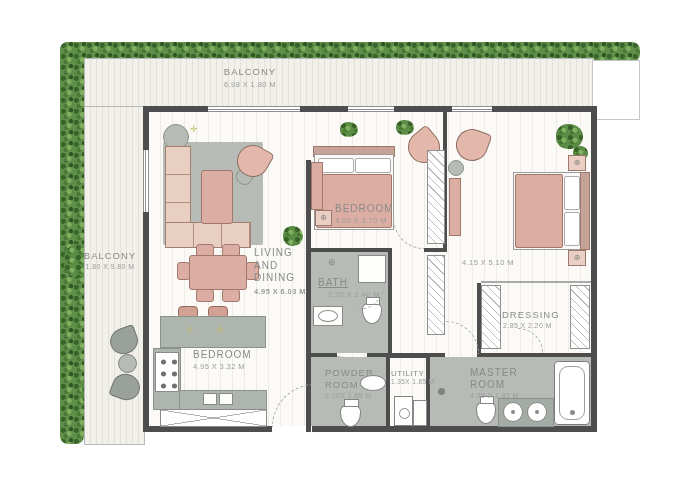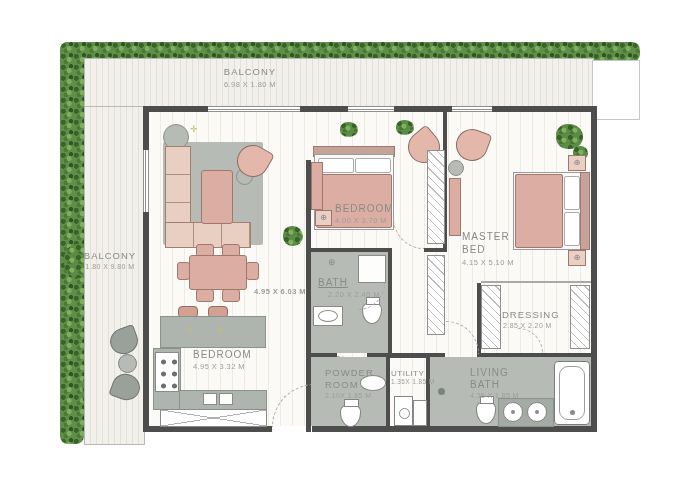--- a/index.html
+++ b/index.html
@@ -198,39 +198,39 @@
   <div class="chair-rot" style="left:110px;top:328px;width:26px;height:24px;background:#9aa09a;border-color:#6f756f;transform:rotate(160deg);"></div>
   <div class="gray circle" style="left:118px;top:354px;width:17px;height:17px;border:1px solid #7e857e;"></div>
   <div class="chair-rot" style="left:112px;top:374px;width:26px;height:24px;background:#9aa09a;border-color:#6f756f;transform:rotate(20deg);"></div>
 
   <div class="roomlabel" style="left:200px;top:66px;width:100px;text-align:center;font-size:9.5px;">BALCONY</div>
   <div class="dims" style="left:200px;top:80px;width:100px;text-align:center;">6.98 X 1.80 M</div>
 
   <div class="roomlabel" style="left:75px;top:250px;width:70px;text-align:center;font-size:9.5px;">BALCONY</div>
   <div class="dims" style="left:72px;top:263px;width:76px;text-align:center;font-size:7px;">1.80 X 9.80 M</div>
 
+  <div class="roomlabel" style="left:254px;top:247px;width:50px;">LIVING AND DINING</div>
   <div class="dims" style="left:254px;top:287px;font-weight:bold;">4.95 X 6.03 M</div>
 
   <div class="roomlabel" style="left:335px;top:203px;">BEDROOM</div>
   <div class="dims" style="left:335px;top:216px;">4.00 X 3.70 M</div>
 
-  <div class="roomlabel" style="left:462px;top:231px;width:54px;">MASTER BED</div>
   <div class="dims" style="left:462px;top:258px;">4.15 X 5.10 M</div>
 
   <div class="roomlabel" style="left:318px;top:277px;text-decoration:underline;">BATH</div>
   <div class="dims" style="left:328px;top:290px;">2.20 X 2.40 M</div>
 
   <div class="roomlabel" style="left:502px;top:309px;font-size:9.5px;">DRESSING</div>
   <div class="dims" style="left:503px;top:322px;font-size:7px;">2.85 X 2.20 M</div>
 
   <div class="roomlabel" style="left:193px;top:349px;">BEDROOM</div>
   <div class="dims" style="left:193px;top:362px;">4.95 X 3.32 M</div>
 
   <div class="roomlabel" style="left:325px;top:367px;width:55px;font-size:9.5px;line-height:11.5px;">POWDER ROOM</div>
   <div class="dims" style="left:325px;top:392px;font-size:7px;">2.10X 1.85 M</div>
 
   <div class="roomlabel" style="left:391px;top:368px;font-size:8px;letter-spacing:.5px;">UTILITY</div>
   <div class="dims" style="left:391px;top:378px;font-size:6.5px;">1.35X 1.85 M</div>
 
-  <div class="roomlabel" style="left:470px;top:367px;width:54px;line-height:12px;">LIVING BATH</div>
+  <div class="roomlabel" style="left:470px;top:367px;width:54px;line-height:12px;">MASTER ROOM</div>
   <div class="dims" style="left:470px;top:392px;font-size:7px;">4.35 X 1.85 M</div>
 
 </div>
 
 </body></html>

